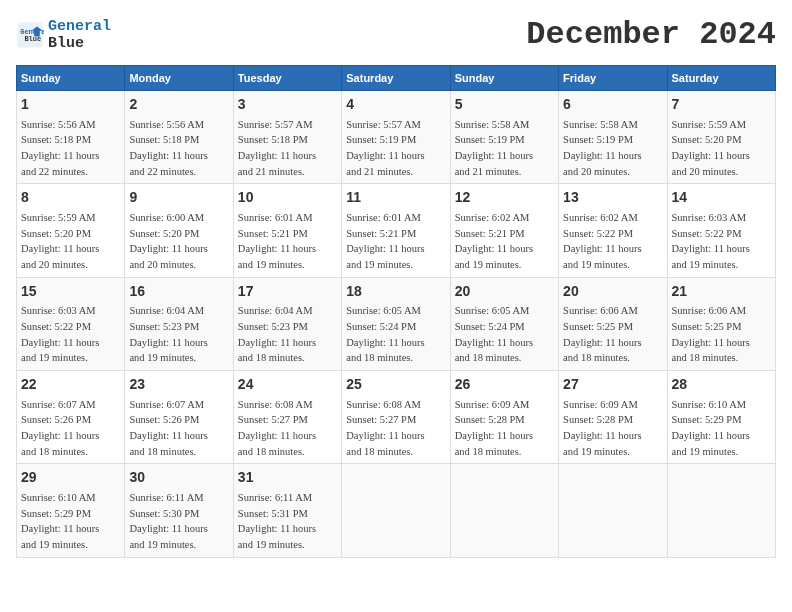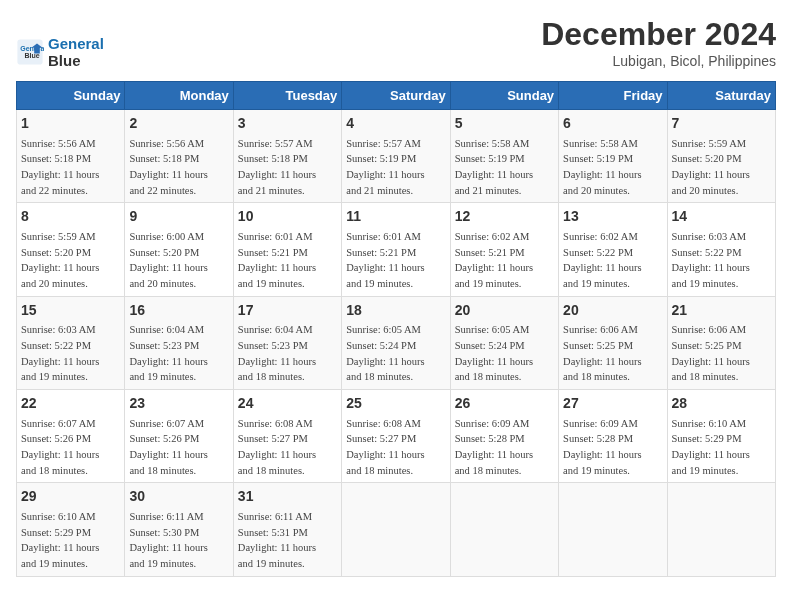--- a/index.html
+++ b/index.html
@@ -6,22 +6,23 @@
     body {
       font-family: Arial, sans-serif;
       background: #fff;
       width: 792px;
       min-height: 612px;
       padding: 16px;
     }
     .header {
       display: flex;
       justify-content: space-between;
-      align-items: flex-end;
+      align-items: center;
       margin-bottom: 12px;
+      font-family: Liberation Mono, monospace;
     }
     .logo {
       display: flex;
       align-items: center;
       gap: 4px;
     }
     .logo-icon {
       width: 28px;
       height: 28px;
     }
@@ -41,23 +42,23 @@
       width: 100%;
       border-collapse: collapse;
       font-size: 11px;
     }
     thead tr {
       background: #2a6db5;
       color: #fff;
     }
     thead th {
       padding: 6px 4px;
-      font-size: 13px;
+      font-size: 11px;
       font-weight: bold;
-      text-align: right;
+      text-align: left;
       border: 1px solid #1e5a9a;
     }
     tbody tr {
       border-bottom: 1px solid #ccc;
     }
     tbody td {
       vertical-align: top;
       padding: 4px 4px;
       border: 1px solid #ddd;
       min-height: 80px;
@@ -97,21 +98,20 @@
       <text x="12" y="28" font-size="10" font-weight="bold" fill="#333">Blue</text>
       <polygon points="30,8 38,14 34,14 34,22 26,22 26,14 22,14" fill="#2a6db5"></polygon>
     </svg>
     <div>
       <div style="font-size:15px;font-weight:bold;color:#1a6faf;">General</div>
       <div style="font-size:15px;font-weight:bold;color:#333;">Blue</div>
     </div>
   </div>
   <div class="title-block">
     <div class="month-year">December 2024</div>
-    <div class="location">Lubigan, Bicol, Philippines</div>
   </div>
 </div>
 
 <table>
   <thead>
     <tr>
       <th>Sunday</th>
       <th>Monday</th>
       <th>Tuesday</th>
       <th>Saturday</th>

